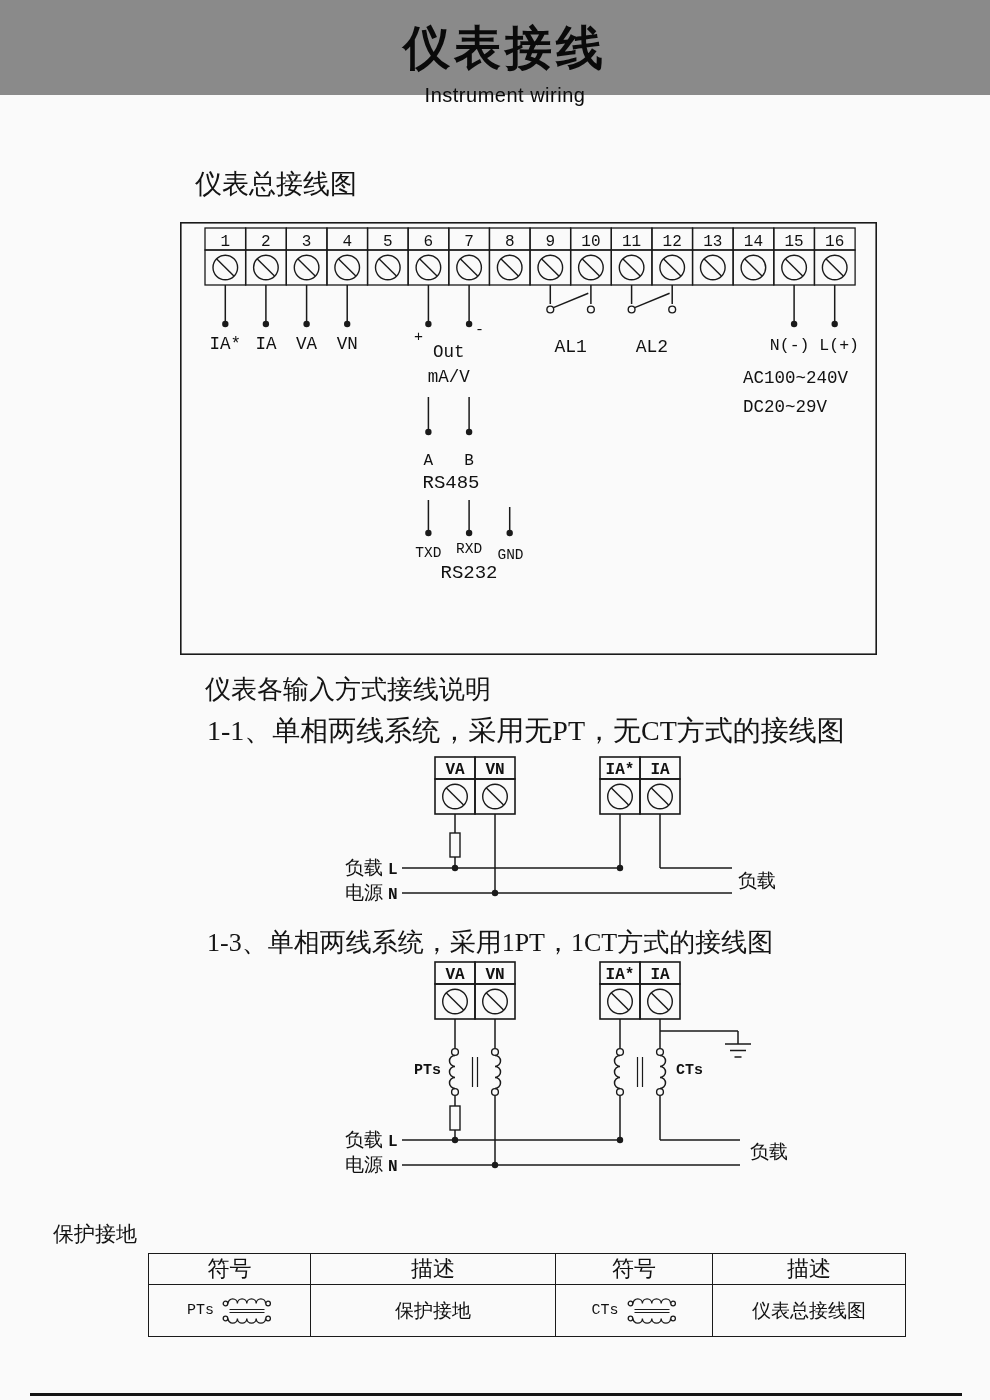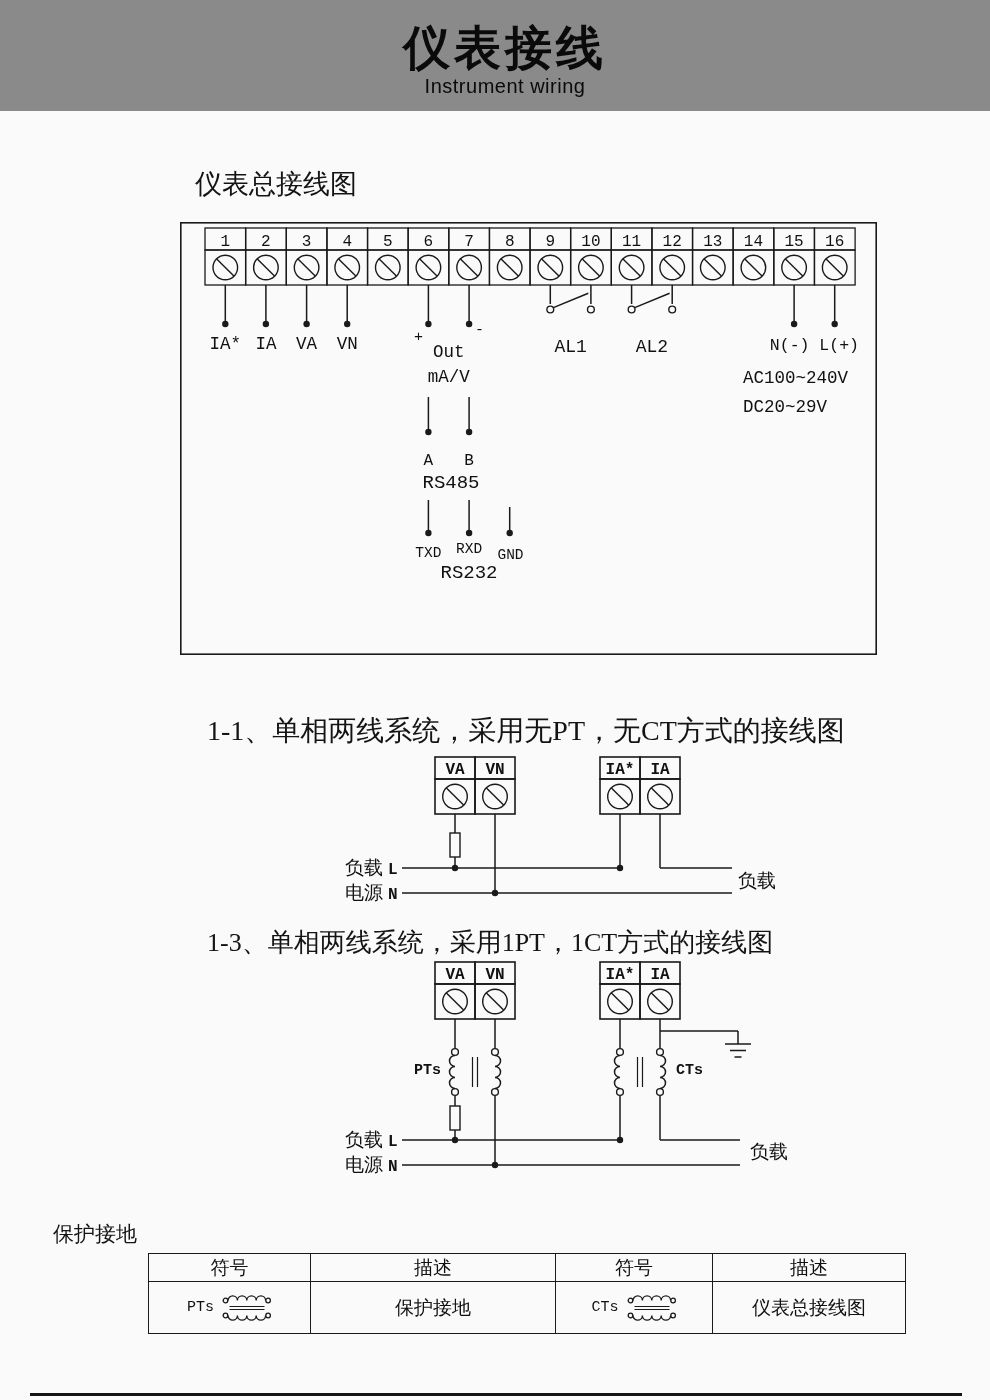--- a/index.html
+++ b/index.html
@@ -1,22 +1,22 @@
 <!DOCTYPE html>
 <html><head>
 <meta charset="utf-8">
 <style>
   * { margin:0; padding:0; box-sizing:border-box; }
   html,body { background:#e9e9e9; }
   body { font-family:"Liberation Serif", serif; }
   .page { position:relative; width:990px; height:1400px; background:#fafafa; overflow:hidden; margin:0 auto; }
 
-  .banner { position:absolute; left:0; top:0; width:990px; height:111px; background:#8a8a8a; text-align:center; color:#0a0a0a;padding-left:20px; }
+  .banner { position:absolute; left:0; top:0; width:990px; height:95px; background:#8a8a8a; text-align:center; color:#0a0a0a;padding-left:20px; }
   .banner h1 { font-family:"Liberation Sans", sans-serif; font-weight:700; font-size:47px; line-height:1; padding-top:24px; letter-spacing:4px; }
-  .banner .sub { font-family:"Liberation Sans", sans-serif; font-size:20px; font-weight:500; margin-top:4px; letter-spacing:.5px; }
+  .banner .sub { font-family:"Liberation Sans", sans-serif; font-size:20px; font-weight:500; margin-top:13px; letter-spacing:.5px; }
 
   .headline { position:absolute; color:#141414; white-space:nowrap; }
   .h-overview { left:195px; top:166px; font-size:27px; }
   .h-input    { left:205px; top:672px; font-size:26px; }
   .h-d11      { left:207px; top:712px; font-size:28px; }
   .h-d12      { left:207px; top:925px; font-size:26px; }
   .h-symbols  { left:53px;  top:1220px; font-size:21px; }
 
   svg.diag { position:absolute; overflow:visible; }
   .box  { fill:none; stroke:#1a1a1a; stroke-width:1.6; }
@@ -27,37 +27,38 @@
   .oc   { fill:#fafafa; stroke:#1a1a1a; stroke-width:1.4; }
   text  { fill:#111; }
   .mono { font-family:"Liberation Mono","DejaVu Sans Mono", monospace; }
   .cjk  { font-family:"Liberation Serif", serif; }
   .mid  { text-anchor:middle; }
   .end  { text-anchor:end; }
   .b    { font-weight:bold; }
 
   .sym-table { position:absolute; left:148px; top:1253px; width:757px; border-collapse:collapse; table-layout:fixed; background:#fafafa; }
   .sym-table td { border:1.4px solid #1a1a1a; text-align:center; vertical-align:middle; font-size:19px; color:#111; }
-  .sym-table tr.hd td { font-size:19px; height:28px; }
+  .sym-table tr.hd td { font-size:22px; height:28px; }
   .sym-table svg { position:static; vertical-align:middle; overflow:visible; }
   .sym-label { font-family:"Liberation Mono","DejaVu Sans Mono", monospace; font-size:15px; margin-right:8px; vertical-align:middle; }
 
   .bottom-rule { position:absolute; left:30px; top:1393px; width:932px; height:3px; background:#141414; }
 </style>
 </head>
 <body>
 
 <div class="page">
 
   <header class="banner">
     <h1>仪表接线</h1>
     <div class="sub">Instrument wiring</div>
   </header>
 
   <div class="headline h-overview cjk">仪表总接线图</div>
+  <div class="headline h-input cjk">仪表各输入方式接线说明</div>
   <div class="headline h-d11 cjk">1-1、单相两线系统，采用无PT，无CT方式的接线图</div>
   <div class="headline h-d12 cjk">1-3、单相两线系统，采用1PT，1CT方式的接线图</div>
   <div class="headline h-symbols cjk">保护接地</div>
 
   <svg class="diag" style="left:180px;top:222px" width="697" height="433" viewBox="0 0 697 433">
     <defs>
       <g id="screw">
         <circle r="12.3" fill="none" stroke="#1a1a1a" stroke-width="1.4"></circle>
         <line x1="-8.6" y1="-8.6" x2="8.6" y2="8.6" stroke="#1a1a1a" stroke-width="1.4"></line>
       </g>

